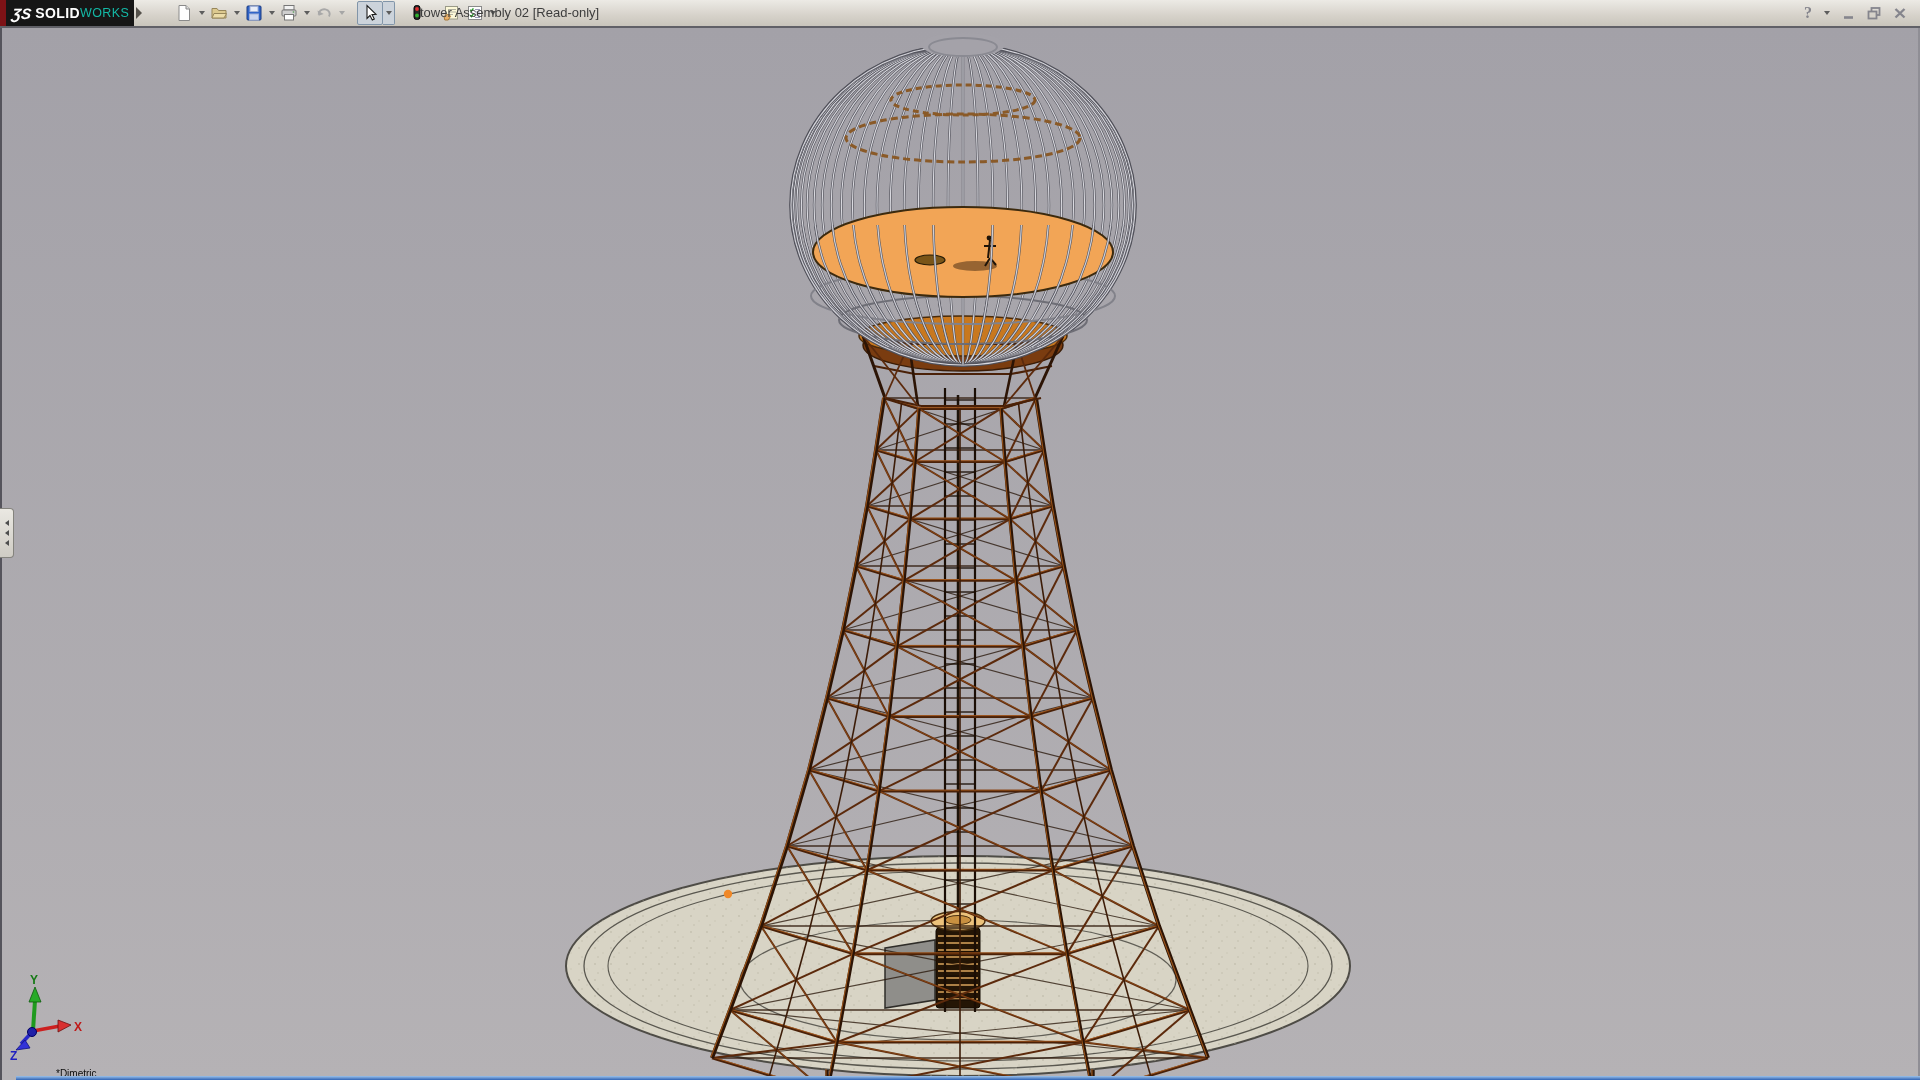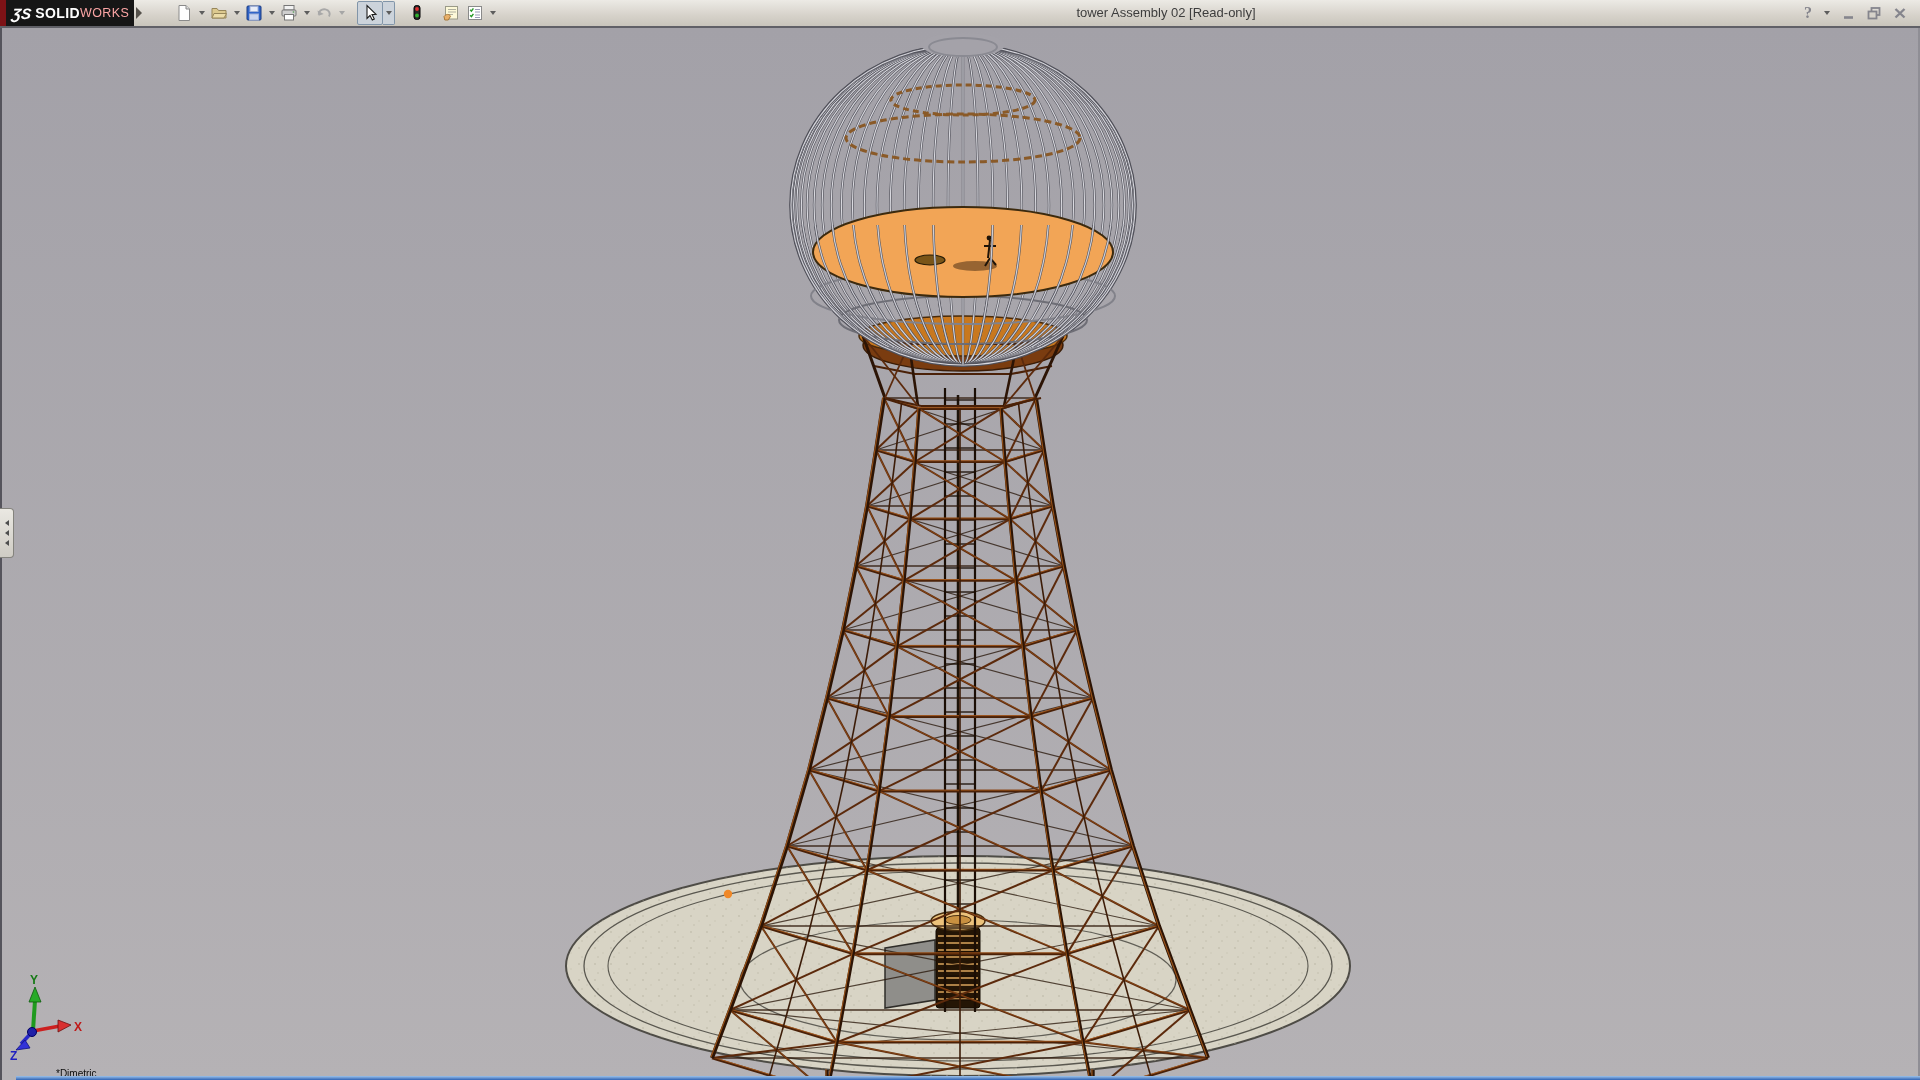--- a/index.html
+++ b/index.html
@@ -8,32 +8,32 @@
 
   
   .titlebar{position:absolute;top:0;left:0;right:0;height:26px;z-index:10;
     background:linear-gradient(#eceae5,#d6d2ca 60%,#c9c5bc);
     border-bottom:2px solid #606067;}
   .logo{position:absolute;left:0;top:0;width:134px;height:26px;background:#161616;
     display:flex;align-items:center;}
   .logo-red{width:6px;height:26px;background:#7d1216;}
   .logo-glyph{color:#fff;font-style:italic;font-weight:bold;font-size:15px;margin:0 4px 0 6px;transform:skewX(-8deg);}
   .logo-solid{color:#fff;font-weight:bold;font-size:14px;letter-spacing:.4px;}
-  .logo-works{color:#fca5a5;font-weight:normal;font-size:12.5px;letter-spacing:.4px;}
+  .logo-works{color:#14b8a6;font-weight:normal;font-size:12.5px;letter-spacing:.4px;}
   .logo-flyout{position:absolute;left:136px;top:7px;width:0;height:0;
     border-left:6px solid #55514b;border-top:6px solid transparent;border-bottom:6px solid transparent;cursor:pointer;}
   .tb{position:absolute;left:172px;top:1px;height:24px;display:flex;align-items:center;}
   .tbtn{width:24px;height:22px;display:flex;align-items:center;justify-content:center;cursor:pointer;}
   .tbtn.pressed{background:#ccd3db;border:1px solid #8195a9;border-radius:2px;}
   .caretbtn{width:11px;height:22px;display:flex;align-items:center;justify-content:center;cursor:pointer;}
   .caret{width:0;height:0;border-top:4px solid #5d5d5d;border-left:3.5px solid transparent;border-right:3.5px solid transparent;}
   .caret.dim{border-top-color:#a6a6a6;}
   .tsep{width:10px;}
   .title{position:absolute;left:420px;right:8px;top:0;height:26px;line-height:26px;
-    text-align:center;font-size:13px;color:#3d3d3d;}
+    text-align:left;font-size:13px;color:#3d3d3d;}
   .winctl{position:absolute;right:12px;top:0;height:26px;display:flex;align-items:center;gap:9px;}
   .helpq{font-size:16px;font-weight:bold;color:#84848c;font-family:"Liberation Serif",serif;cursor:pointer;}
   .wbtn{cursor:pointer;display:flex;align-items:center;}
 
   
   .viewport{position:absolute;top:28px;left:0;right:0;bottom:0;
     background:linear-gradient(#a3a1a8,#b5b2b5);
     border-left:2px solid #55545c;border-right:2px solid #8f8e95;}
   #model{position:absolute;top:0;left:0;z-index:1;}
   .viewtb{position:absolute;top:1px;left:806px;z-index:3;display:flex;align-items:center;}

